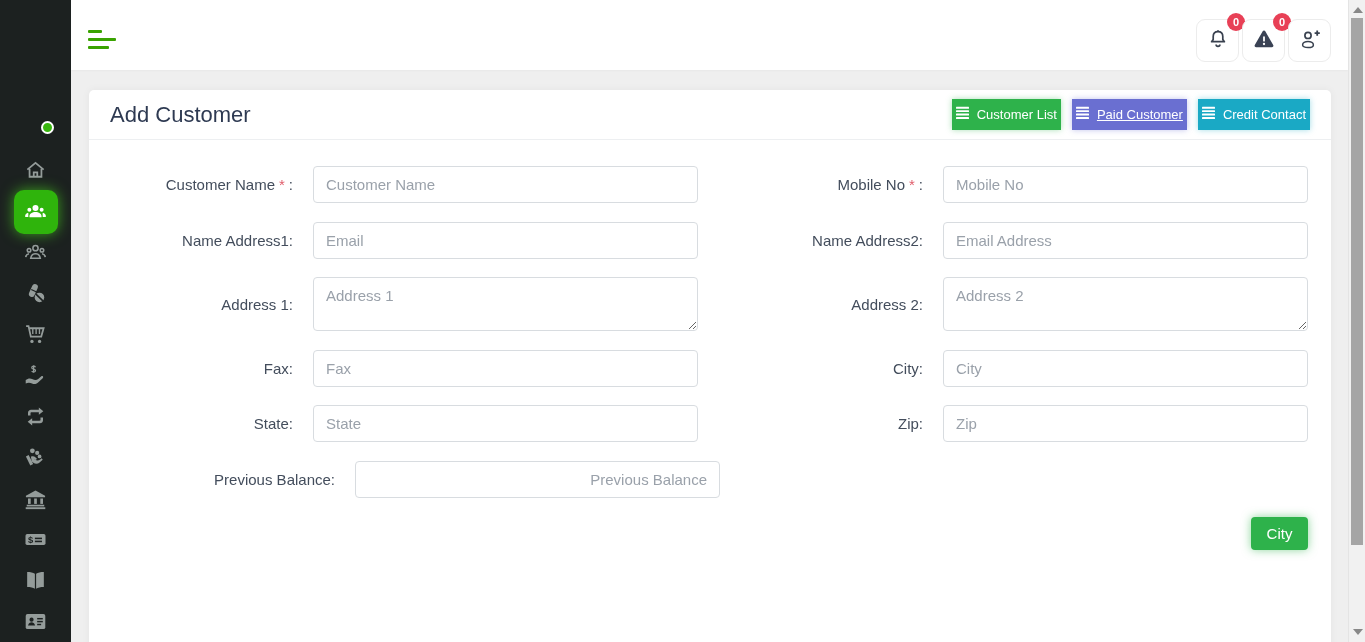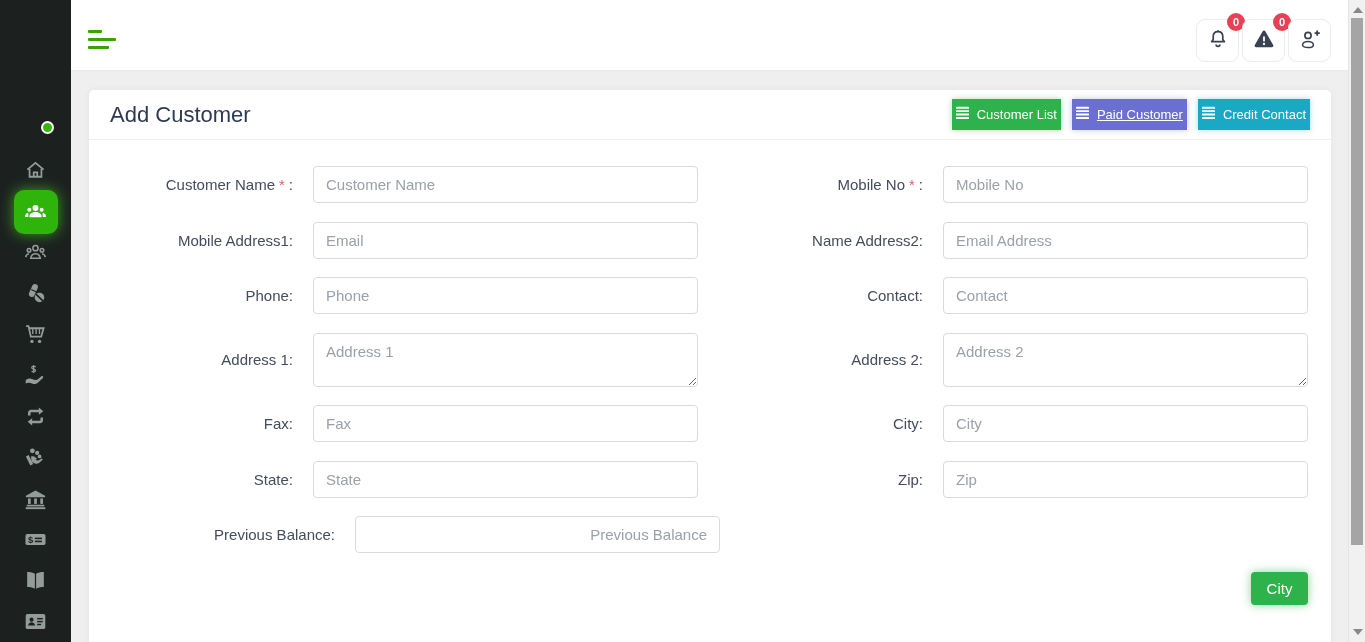--- a/index.html
+++ b/index.html
@@ -276,39 +276,29 @@
         <input class="ctl" placeholder="Customer Name" style="">
       </div>
       <div class="half rgt">
         <label class="lbl"><span>Mobile No</span><span class="req">*</span><span>:</span></label>
         <input class="ctl" placeholder="Mobile No" style="">
       </div>
     </div>
 
     <div class="frow">
       <div class="half lft">
-        <label class="lbl"><span>Mobile Address1</span><span>:</span></label>
+        <label class="lbl"><span>Name Address1</span><span>:</span></label>
         <input class="ctl" placeholder="Email" style="">
       </div>
       <div class="half rgt">
         <label class="lbl"><span>Name Address2</span><span>:</span></label>
         <input class="ctl" placeholder="Email Address" style="">
       </div>
     </div>
 
-    <div class="frow">
-      <div class="half lft">
-        <label class="lbl"><span>Phone</span><span>:</span></label>
-        <input class="ctl" placeholder="Phone" style="">
-      </div>
-      <div class="half rgt">
-        <label class="lbl"><span>Contact</span><span>:</span></label>
-        <input class="ctl" placeholder="Contact" style="">
-      </div>
-    </div>
 
     <div class="frow">
       <div class="half lft">
         <label class="lbl"><span>Address 1</span><span>:</span></label>
         <textarea class="ctl" placeholder="Address 1" style=""></textarea>
       </div>
       <div class="half rgt">
         <label class="lbl"><span>Address 2</span><span>:</span></label>
         <textarea class="ctl" placeholder="Address 2" style=""></textarea>
       </div>

